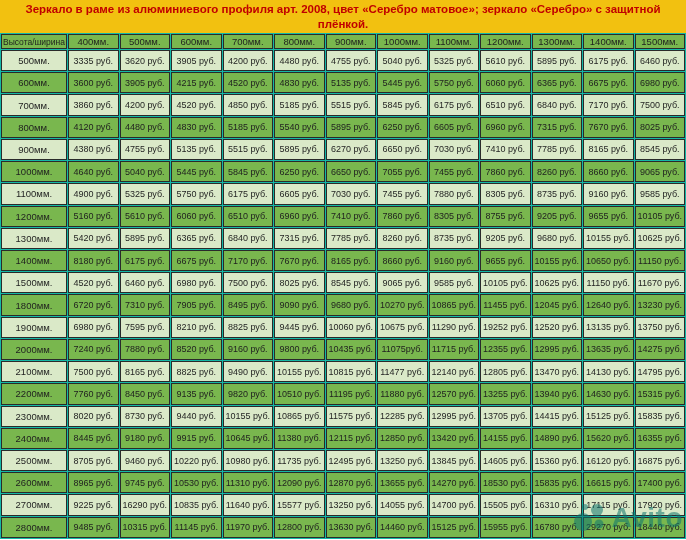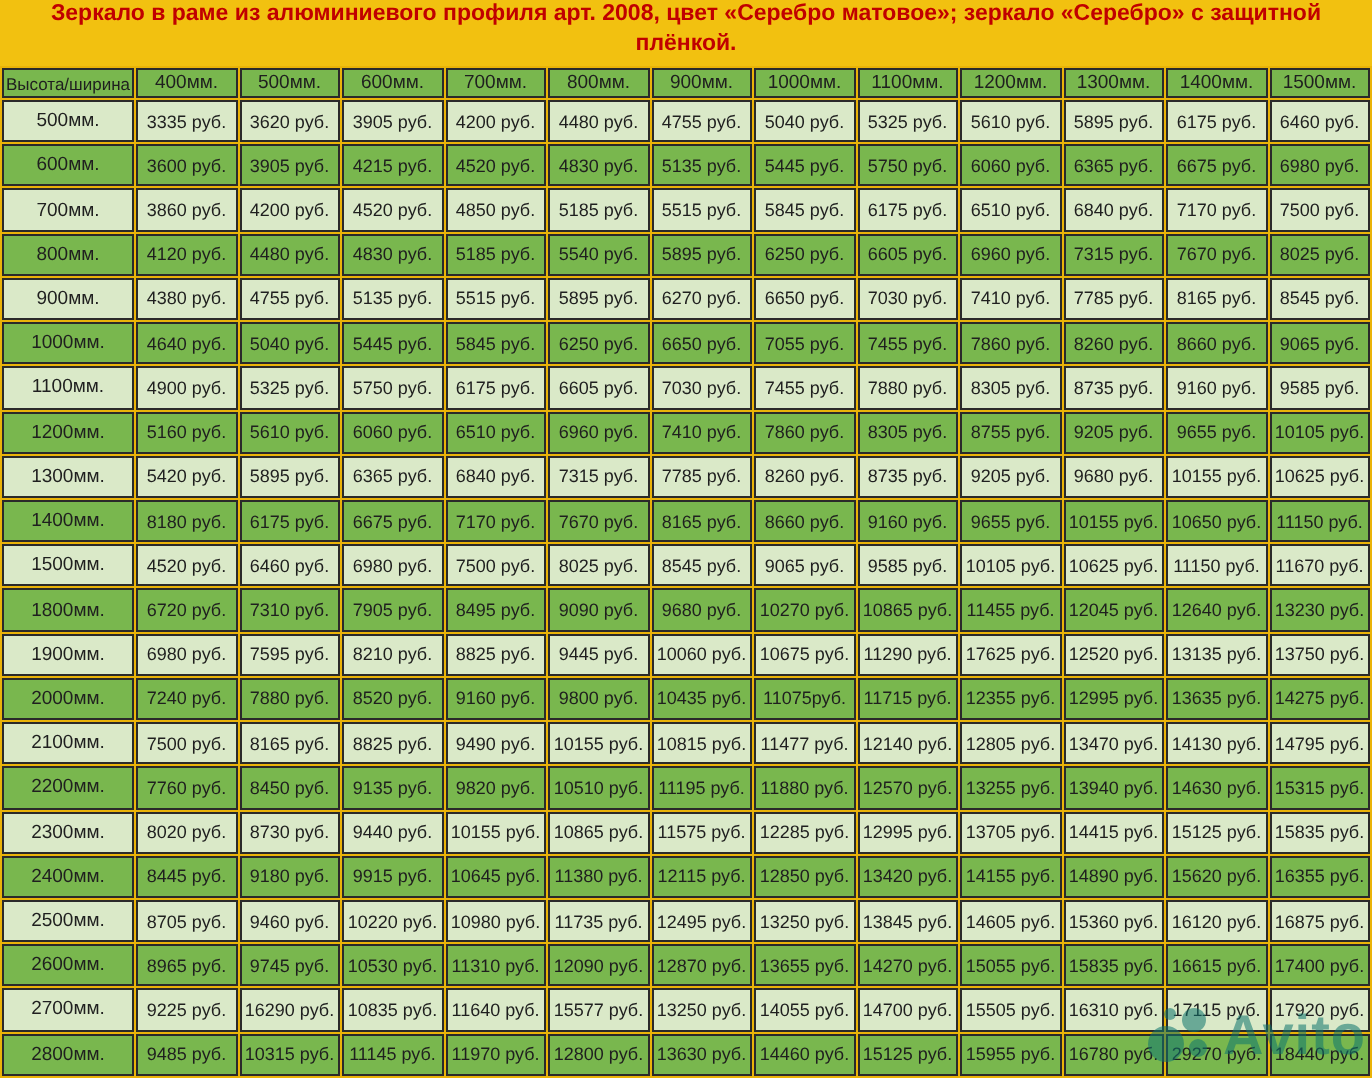--- a/index.html
+++ b/index.html
@@ -15,30 +15,30 @@
   .title-banner {
     width: 686px;
     height: 33px;
     background: #F2C110;
     color: #C00000;
     font-weight: bold;
     font-size: 11.5px;
     line-height: 15px;
     text-align: center;
     display: flex;
-    flex-direction: row;
+    flex-direction: column;
     justify-content: center;
   }
   table.price-table {
     width: 686px;
     height: 506px;
     border-collapse: separate;
     border-spacing: 1px;
     table-layout: fixed;
-    background: #eab308;
+    background: #14b8a6;
   }
   table.price-table th,
   table.price-table td {
     border: 1px solid #2a2a2a;
     text-align: center;
     vertical-align: middle;
     padding: 0;
     color: #1f1f1f;
     overflow: hidden;
     white-space: nowrap;
@@ -286,21 +286,21 @@
       <tr class="light">
         <th>1900мм.</th>
         <td>6980 руб.</td>
         <td>7595 руб.</td>
         <td>8210 руб.</td>
         <td>8825 руб.</td>
         <td>9445 руб.</td>
         <td>10060 руб.</td>
         <td>10675 руб.</td>
         <td>11290 руб.</td>
-        <td>17625 руб.</td>
+        <td>19252 руб.</td>
         <td>12520 руб.</td>
         <td>13135 руб.</td>
         <td>13750 руб.</td>
       </tr>
       <tr class="dark">
         <th>2000мм.</th>
         <td>7240 руб.</td>
         <td>7880 руб.</td>
         <td>8520 руб.</td>
         <td>9160 руб.</td>
@@ -391,21 +391,21 @@
       <tr class="dark">
         <th>2600мм.</th>
         <td>8965 руб.</td>
         <td>9745 руб.</td>
         <td>10530 руб.</td>
         <td>11310 руб.</td>
         <td>12090 руб.</td>
         <td>12870 руб.</td>
         <td>13655 руб.</td>
         <td>14270 руб.</td>
-        <td>15055 руб.</td>
+        <td>18530 руб.</td>
         <td>15835 руб.</td>
         <td>16615 руб.</td>
         <td>17400 руб.</td>
       </tr>
       <tr class="light">
         <th>2700мм.</th>
         <td>9225 руб.</td>
         <td>16290 руб.</td>
         <td>10835 руб.</td>
         <td>11640 руб.</td>

